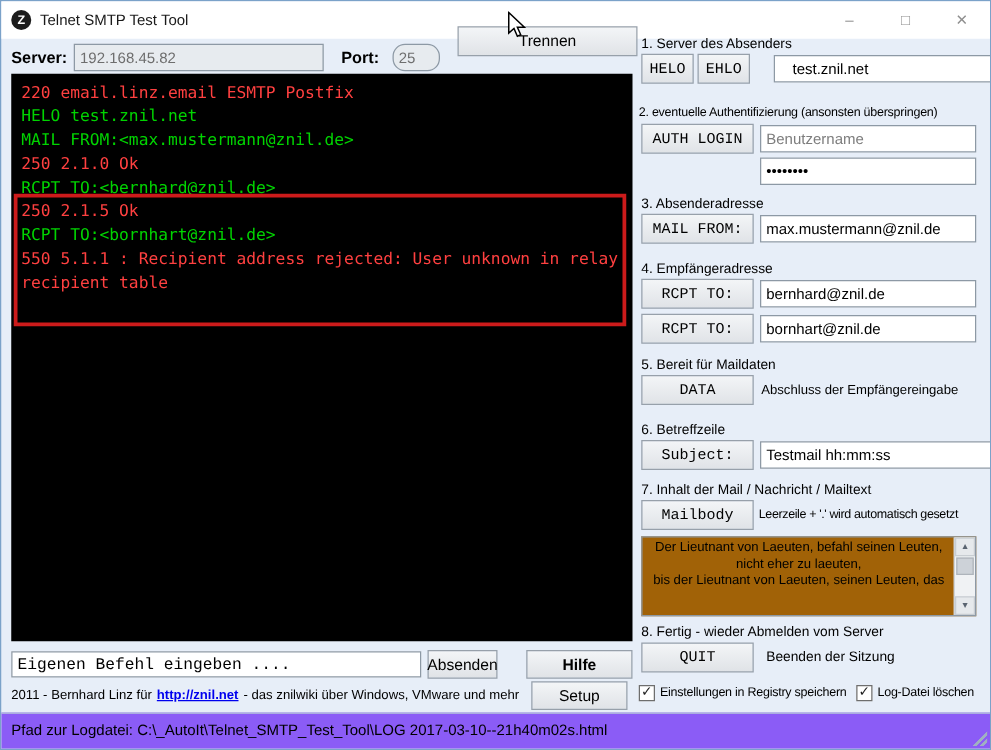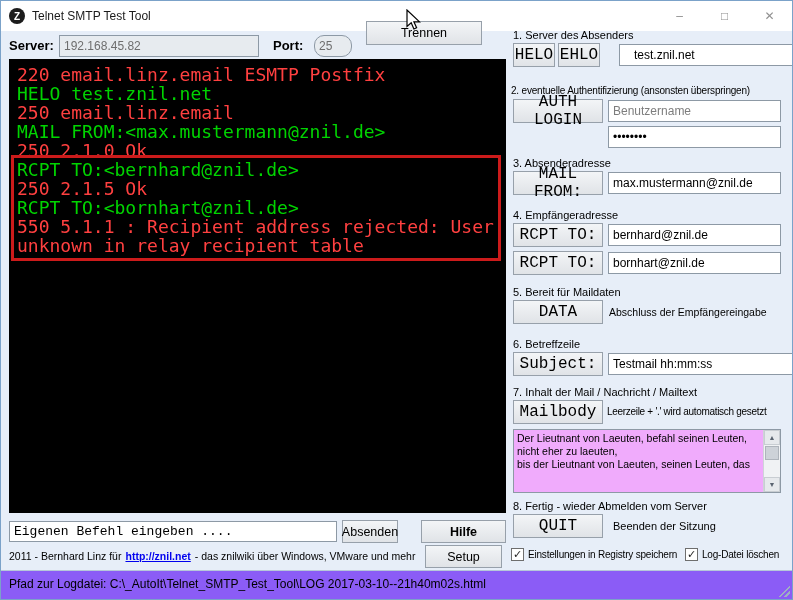--- a/index.html
+++ b/index.html
@@ -23,41 +23,41 @@
 
   
   .lbl { font-size:11px; color:#000; white-space:nowrap; }
   .bold { font-weight:bold; }
   .lbl.small { font-size:10px; letter-spacing:-0.2px; }
   .hint { font-size:10.5px; color:#000; white-space:nowrap; }
   .hint.tight { font-size:10px; letter-spacing:-0.3px; }
 
   .btn { background:linear-gradient(#f3f5f7,#e0e3e7); border:1px solid #97a0aa;
          display:flex; align-items:center; justify-content:center; color:#000; cursor:default; }
-  .btn.mono { font-family:"Liberation Mono", monospace; font-size:16px; }
+  .btn.mono { font-family:"Liberation Mono", monospace; font-size:12px; }
   .btn.sans { font-size:12.5px; font-family:"Liberation Sans", sans-serif; }
 
   .input { background:#fff; border:1px solid #8d99a5; font-size:12px; padding:0 4px;
            font-family:"Liberation Sans", sans-serif; color:#000; }
   .input.dim { background:#e7ebef; color:#6e6e6e; }
   .input.gray { color:#7d7d7d; }
   .input.mono { font-family:"Liberation Mono", monospace; font-size:13px; }
 
   
   .console { position:absolute; left:8px; top:58px; width:497px; height:454px; background:#000;
-             padding:6px 8px; font-family:"DejaVu Sans Mono", monospace; font-size:18px;
+             padding:6px 8px; font-family:"DejaVu Sans Mono", monospace; font-size:13px;
              line-height:19px; }
   .console .line { white-space:pre-wrap; word-break:break-word; }
   [data-color="green"] { color:var(--term-green,#00d400); }
   [data-color="red"]   { color:var(--term-red,#ff4040); }
   .annotation { position:absolute; left:2px; top:96px; width:490px; height:106px;
                 border:3px solid var(--annot,#cc1b1b); }
 
   
-  .textbox { background:#f0abfc; border:1px solid #8d99a5; }
+  .textbox { background:#a16207; border:1px solid #8d99a5;text-align:center; }
   .textbox-content { position:absolute; left:3px; top:2px; right:19px; bottom:2px;
                      font-size:10.5px; line-height:13px; white-space:pre-wrap; overflow:hidden; }
   .vscroll { position:absolute; right:0; top:0; bottom:0; width:17px; background:#f0f2f4;
              border-left:1px solid #cfd4d9; display:flex; flex-direction:column; }
   .scroll-btn { height:15px; display:flex; align-items:center; justify-content:center;
                 font-size:7px; color:#5a6470; background:#e6e9ec; border:1px solid #c8cdd2; }
   .scroll-track { flex:1; position:relative; }
   .scroll-thumb { position:absolute; left:1px; right:1px; top:1px; height:14px;
                   background:#cdd2d8; border:1px solid #aeb4bb; }
 
@@ -91,26 +91,25 @@
       <div class="win-btn">–</div>
       <div class="win-btn">□</div>
       <div class="win-btn">✕</div>
     </div>
   </div>
 
   <div class="abs lbl bold" style="left:8px;top:37px;font-size:13px">Server:</div>
   <input class="abs input dim" style="left: 58px; top: 34px; width: 200px; height: 22px;" value="192.168.45.82">
   <div class="abs lbl bold" style="left:272px;top:37px;font-size:13px">Port:</div>
   <input class="abs input dim" style="left: 313px; top: 34px; width: 38px; height: 22px; border-radius: 10px;" value="25">
-  <button class="abs btn sans" style="left:365px;top:20px;width:116px;height:24px">Trennen</button>
+  <button class="abs btn sans" style="left:365px;top:20px;width:144px;height:24px">Trennen</button>
 
   <div class="console">
     <div class="line" data-color="red">220 email.linz.email ESMTP Postfix</div>
     <div class="line" data-color="green">HELO test.znil.net</div>
-    <div class="line" data-color="red">250 email.linz.email</div>
     <div class="line" data-color="green">MAIL FROM:&lt;max.mustermann@znil.de&gt;</div>
     <div class="line" data-color="red">250 2.1.0 Ok</div>
     <div class="line" data-color="green">RCPT TO:&lt;bernhard@znil.de&gt;</div>
     <div class="line" data-color="red">250 2.1.5 Ok</div>
     <div class="line" data-color="green">RCPT TO:&lt;bornhart@znil.de&gt;</div>
     <div class="line" data-color="red">550 5.1.1 : Recipient address rejected: User unknown in relay recipient table</div>
     <div class="annotation"></div>
   </div>
 
   <div class="abs lbl" style="left:512px;top:28px">1. Server des Absenders</div>

